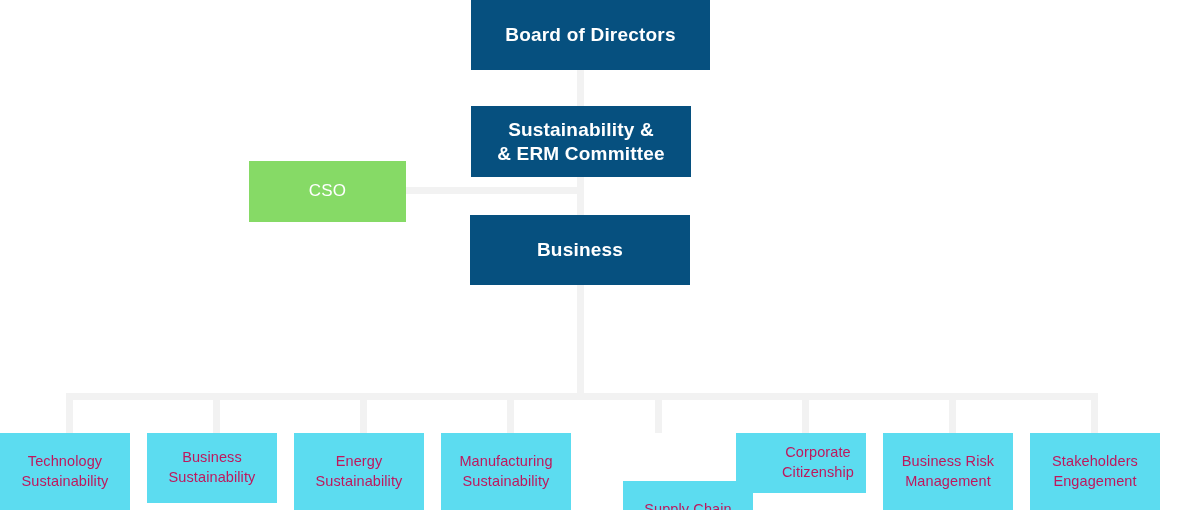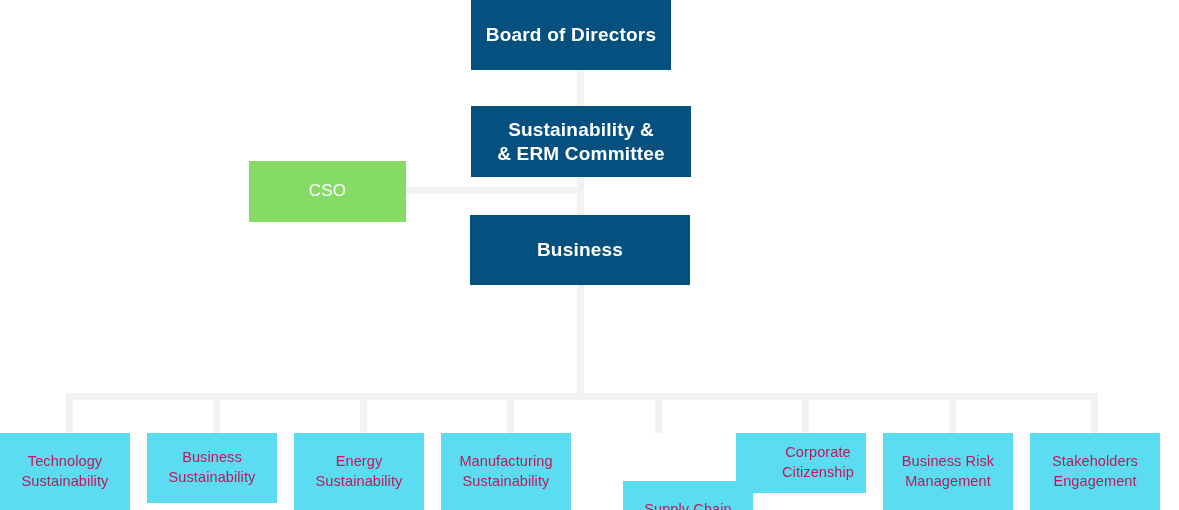--- a/index.html
+++ b/index.html
@@ -77,21 +77,21 @@
 
   <div class="line" style="left:66px; top:393px; width:7px; height:40px;"></div>
   <div class="line" style="left:213px; top:393px; width:7px; height:40px;"></div>
   <div class="line" style="left:360px; top:393px; width:7px; height:40px;"></div>
   <div class="line" style="left:507px; top:393px; width:7px; height:40px;"></div>
   <div class="line" style="left:655px; top:393px; width:7px; height:40px;"></div>
   <div class="line" style="left:802px; top:393px; width:7px; height:40px;"></div>
   <div class="line" style="left:949px; top:393px; width:7px; height:40px;"></div>
   <div class="line" style="left:1091px; top:393px; width:7px; height:40px;"></div>
 
-  <div class="node node-exec" style="left:471px; top:0px; width:200px; height:70px;">Board of Directors</div>
+  <div class="node node-exec" style="left:471px; top:0px; width:239px; height:70px;">Board of Directors</div>
 
   <div class="node node-exec" style="left:471px; top:106px; width:220px; height:71px;">Sustainability &amp;
 &amp; ERM Committee</div>
 
   <div class="node node-cso" style="left:249px; top:161px; width:157px; height:61px;">CSO</div>
 
   <div class="node node-exec" style="left:470px; top:215px; width:220px; height:70px;">Business</div>
 
   <div class="node node-unit" style="left:0px; top:433px; width:130px; height:77px;">Technology
 Sustainability</div>

